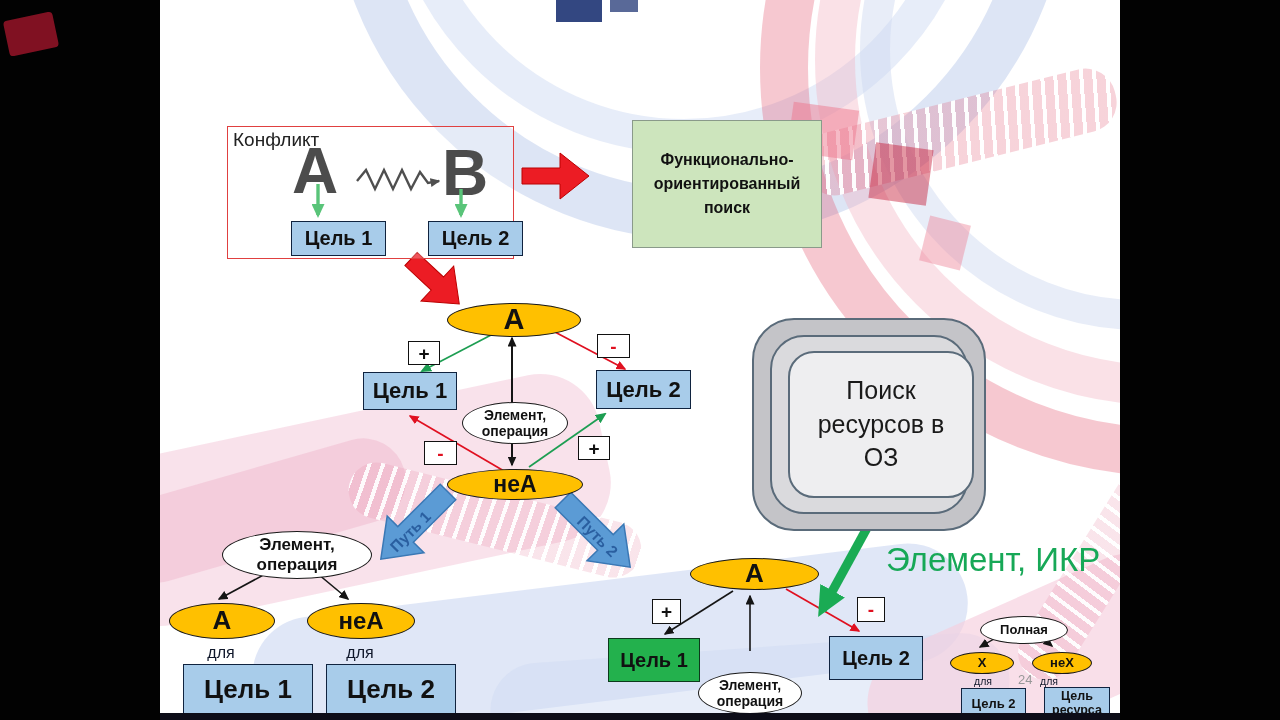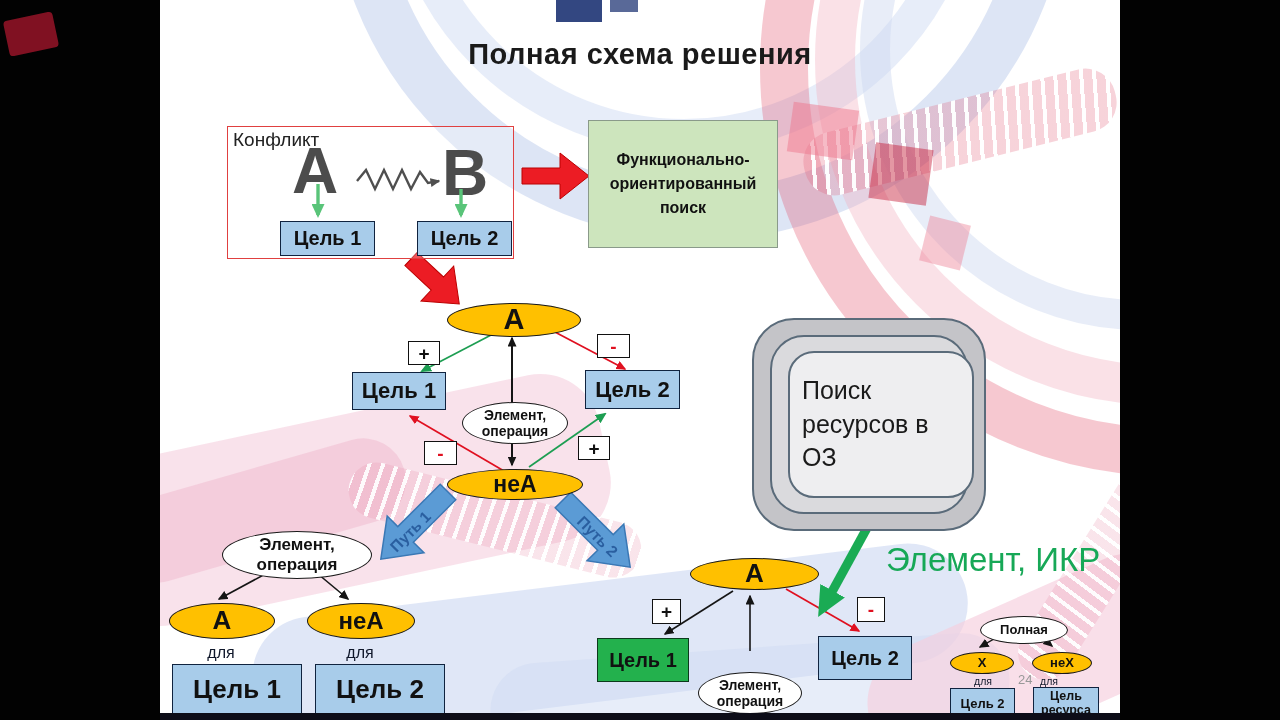--- a/index.html
+++ b/index.html
@@ -19,35 +19,35 @@
   .hatch-pink { background:repeating-linear-gradient(95deg,  rgba(255,255,255,.9)  0 4px, rgba(233,150,175,.25) 4px 13px); border-radius:28px; }
   
   .connectors { position:absolute; left:0; top:0; z-index:1; }
   .node, .title, .for, .pagenum { position:absolute; z-index:2; }
   
   .title { left:0; top:38px; width:100%; text-align:center; font-size:29px; font-weight:bold; color:#1a1a1a; letter-spacing:.5px; }
   .conflict-frame { position:absolute; z-index:2; left:67px; top:126px; width:285px; height:131px; border:1.8px solid #e04040; background:rgba(255,255,255,.25); }
   .conflict-label { position:absolute; left:5px; top:2px; font-size:19px; color:#222; }
   .bigletter { position:absolute; font-size:64px; font-weight:600; color:#111; line-height:1; }
   .goal { border:1.7px solid #10233f; background:var(--blue_box,#A8CCEA); font-weight:bold; color:#111;
-          display:flex; align-items:center; justify-content:center; text-align:center; }
+          display:flex; align-items:center; justify-content:center; text-align:center;margin-left:11px; }
   .goal.green { background:var(--green_box,#23B14D); border-color:#0c3a1c; }
   .ell { border:1.7px solid #1a1a1a; border-radius:50%; display:flex; align-items:center; justify-content:center;
          text-align:center; font-weight:bold; color:#111; line-height:1.15; }
   .orange { background:var(--orange_node,#FFC000); }
   .whitebg { background:#ffffff;margin-top:19px; }
   .sign { background:#fff; border:1.7px solid #111; display:flex; align-items:center; justify-content:center;
           font-weight:bold; font-size:19px; color:#111; line-height:1; }
   .sign.red { color:#e01020; }
   .fos { background:var(--light_green_box,#CDE5BD); border:1.5px solid #8a9a8a; display:flex; align-items:center; justify-content:center;
-         text-align:center; font-weight:bold; font-size:16px; color:#111; line-height:1.5; padding:6px 14px; box-sizing:border-box; }
+         text-align:center; font-weight:bold; font-size:16px; color:#111; line-height:1.5; padding:6px 14px; box-sizing:border-box;margin-left:44px; }
   .oz1 { border-radius:42px; background:#c4c4c8; border:2.5px solid #5a6b7a; }
   .oz2 { border-radius:34px; background:#dadadd; border:2px solid #5a6b7a; }
   .oz3 { border-radius:26px; background:#eeeef0; border:2px solid #5a6b7a; display:flex; align-items:center; justify-content:center;
-         font-size:25px; color:#1a1a1a; line-height:1.35; }
+         text-align:center; font-size:25px; color:#1a1a1a; line-height:1.35; }
   .resource-note { font-size:33px; color:var(--green_accent,#17A857); font-weight:500; white-space:nowrap; }
   .for { font-size:16px; color:#0f172a; text-align:center; }
   .for.small { font-size:10.5px; }
   .pagenum { font-size:13px; color:#999; z-index:1; }
   .bottombar { position:absolute; z-index:3; left:0; top:713px; width:960px; height:7px; background:#0d0d18; }
   .corner-blob { position:absolute; left:6px; top:16px; width:50px; height:36px; background:rgba(150,20,40,.85); transform:rotate(-12deg); border-radius:4px; }
 </style>
 </head>
 <body>
 
@@ -131,21 +131,20 @@
       <line x1="573" y1="591" x2="505" y2="634" stroke="#151515" stroke-width="1.6" marker-end="url(#mb)"></line>
       <line x1="590" y1="651" x2="590" y2="596" stroke="#151515" stroke-width="1.6" marker-end="url(#mb)"></line>
       <line x1="626" y1="589" x2="699" y2="631" stroke="#e01020" stroke-width="1.7" marker-end="url(#mr)"></line>
 
       <line x1="707" y1="528" x2="662" y2="610" stroke="#1aab54" stroke-width="9" marker-end="url(#mgBig)"></line>
 
       <line x1="860" y1="624" x2="820" y2="647" stroke="#151515" stroke-width="1.4" marker-end="url(#mb)"></line>
       <line x1="866" y1="624" x2="892" y2="646" stroke="#151515" stroke-width="1.4" marker-end="url(#mb)"></line>
     </svg>
 
-    <div class="title">Полная схема решения</div>
 
     <div class="conflict-frame">
       <span class="conflict-label">Конфликт</span>
     </div>
     <span class="bigletter" style="left:132px; top:139px;">А</span>
     <span class="bigletter" style="left:282px; top:141px;">В</span>
     <div class="node goal" style="left:120px; top:221px; width:93px; height:33px; font-size:20px;">Цель 1</div>
     <div class="node goal" style="left:257px; top:221px; width:93px; height:33px; font-size:20px;">Цель 2</div>
 
     <div class="node fos" style="left:428px; top:120px; width:190px; height:128px;">Функционально-ориентированный поиск</div>

